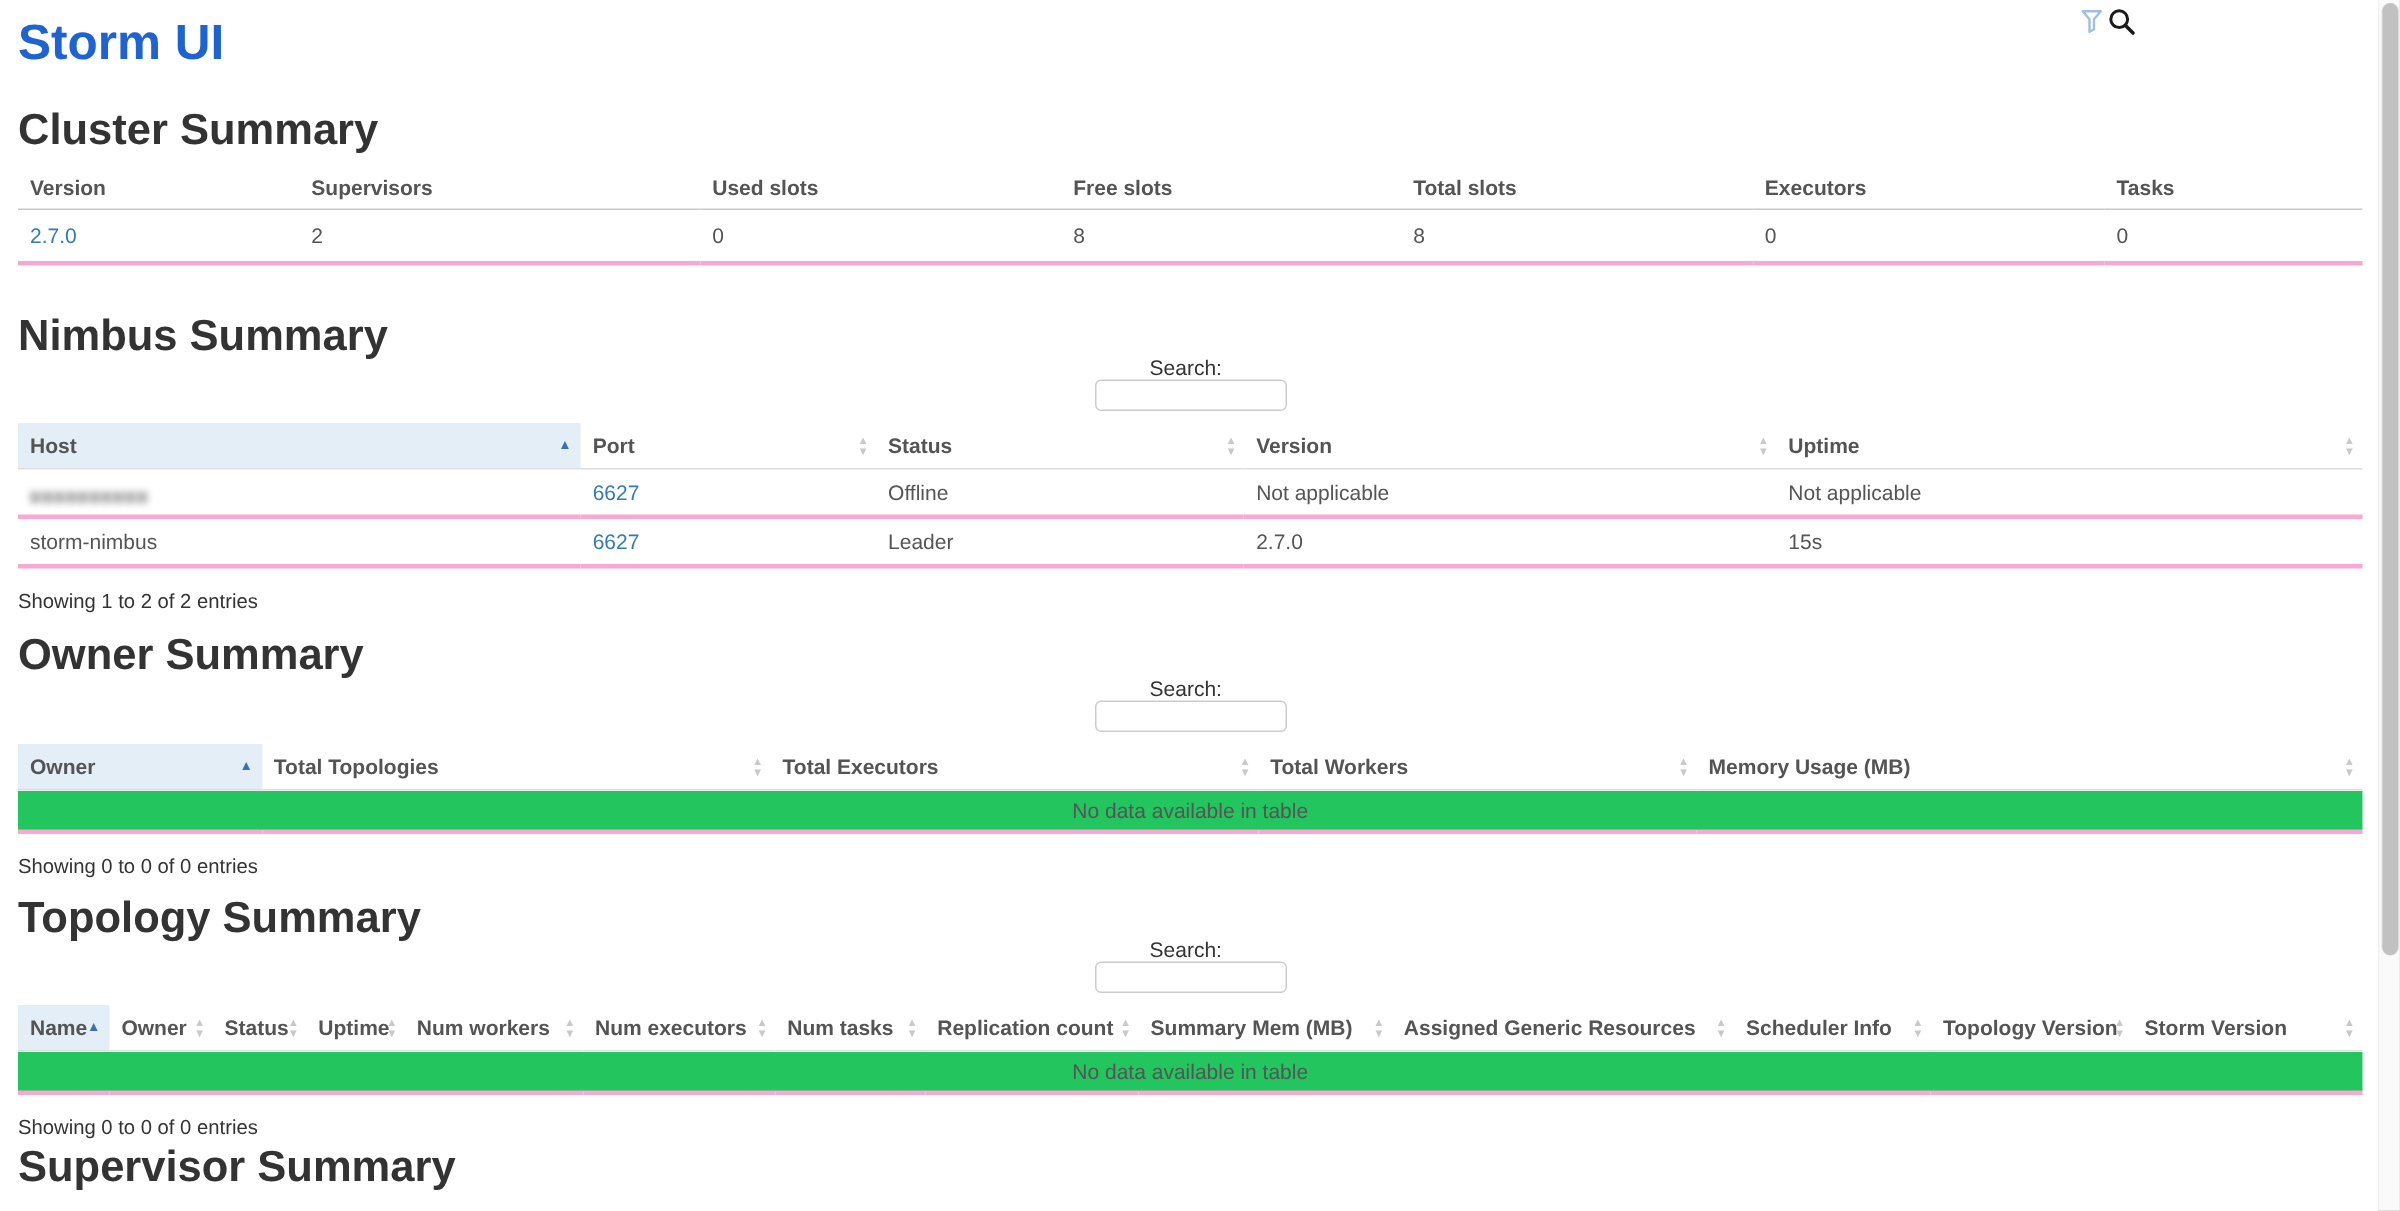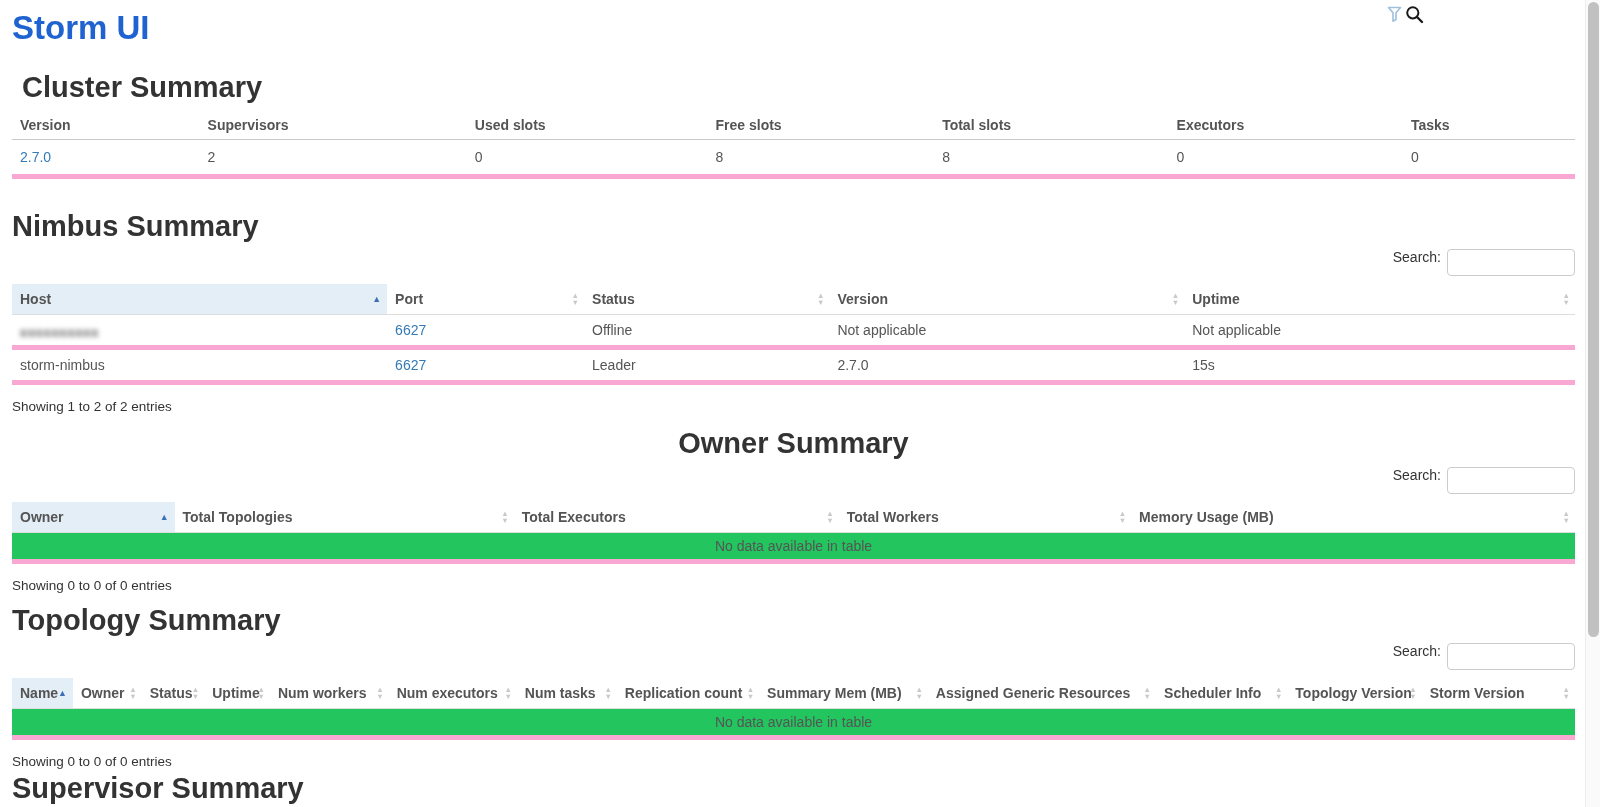--- a/index.html
+++ b/index.html
@@ -16,37 +16,37 @@
   h1.page-title {
     font-size: 33px; font-weight: bold;
     color: #1e63d0;
     margin: 10px 0 0 0; line-height: 1.1;
   }
   h2.section-heading {
     font-size: 29px; font-weight: bold;
     color: #333;
     margin: 0; line-height: 1.05;
   }
-  h2.cluster    { margin-top: 26px; margin-left: 10px; }
+  h2.cluster    { margin-top: 26px; }
   h2.nimbus     { margin-top: 32px; }
-  h2.owner      { margin-top: 14px; text-align: center; }
+  h2.owner      { margin-top: 14px; }
   h2.topology   { margin-top: 12px; }
   h2.supervisor { }
 
   
   .top-icons {
     position: absolute; top: 5px; right: 176px;
     display: flex; align-items: center; gap: 3px;
   }
   .top-icons svg { display: block; cursor: pointer; }
 
   
   .search-row {
-    display: flex; justify-content: flex-end; align-items: flex-start;
-    margin: 8px 0 8px 0; height: 27px;
+    display: flex; justify-content: flex-end; align-items: center;
+    margin: 8px 0 8px 0; height: 27px; flex-direction: column;
   }
   .search-row.partial { margin-top: 16px; }
   .search-label { font-size: 14px; color: #333; margin-right: 6px; }
   .search-input {
     width: 128px; height: 27px;
     border: 1px solid #ccc; border-radius: 4px;
     padding: 2px 6px; font-size: 13px; color: #333;
     outline: none; background: #fff;
   }
 
@@ -54,21 +54,21 @@
   th {
     position: relative;
     text-align: left; font-size: 14px; font-weight: bold; color: #545454;
     padding: 7px 20px 7px 8px; white-space: nowrap; overflow: hidden;
     border-bottom: 1px solid #ddd;
     cursor: pointer;
   }
   td {
     font-size: 14px; color: #555;
     padding: 7px 8px; white-space: nowrap; overflow: hidden;
-    border-bottom: 5px solid #f9a8d4;
+    border-bottom: 3px solid #f9a8d4;
   }
   a.tlink { color: #337ab7; text-decoration: none; cursor: pointer; }
 
   
   table.cluster { margin-top: 8px; }
   table.cluster th { border-bottom: 1px solid #c9c9c9; padding: 6px 8px; cursor: default; }
   table.cluster td { padding: 9px 8px; }
   table.cluster th:nth-child(1), table.cluster td:nth-child(1) { width: 12.0%; }
   table.cluster th:nth-child(2), table.cluster td:nth-child(2) { width: 17.1%; }
   table.cluster th:nth-child(3), table.cluster td:nth-child(3) { width: 15.4%; }

